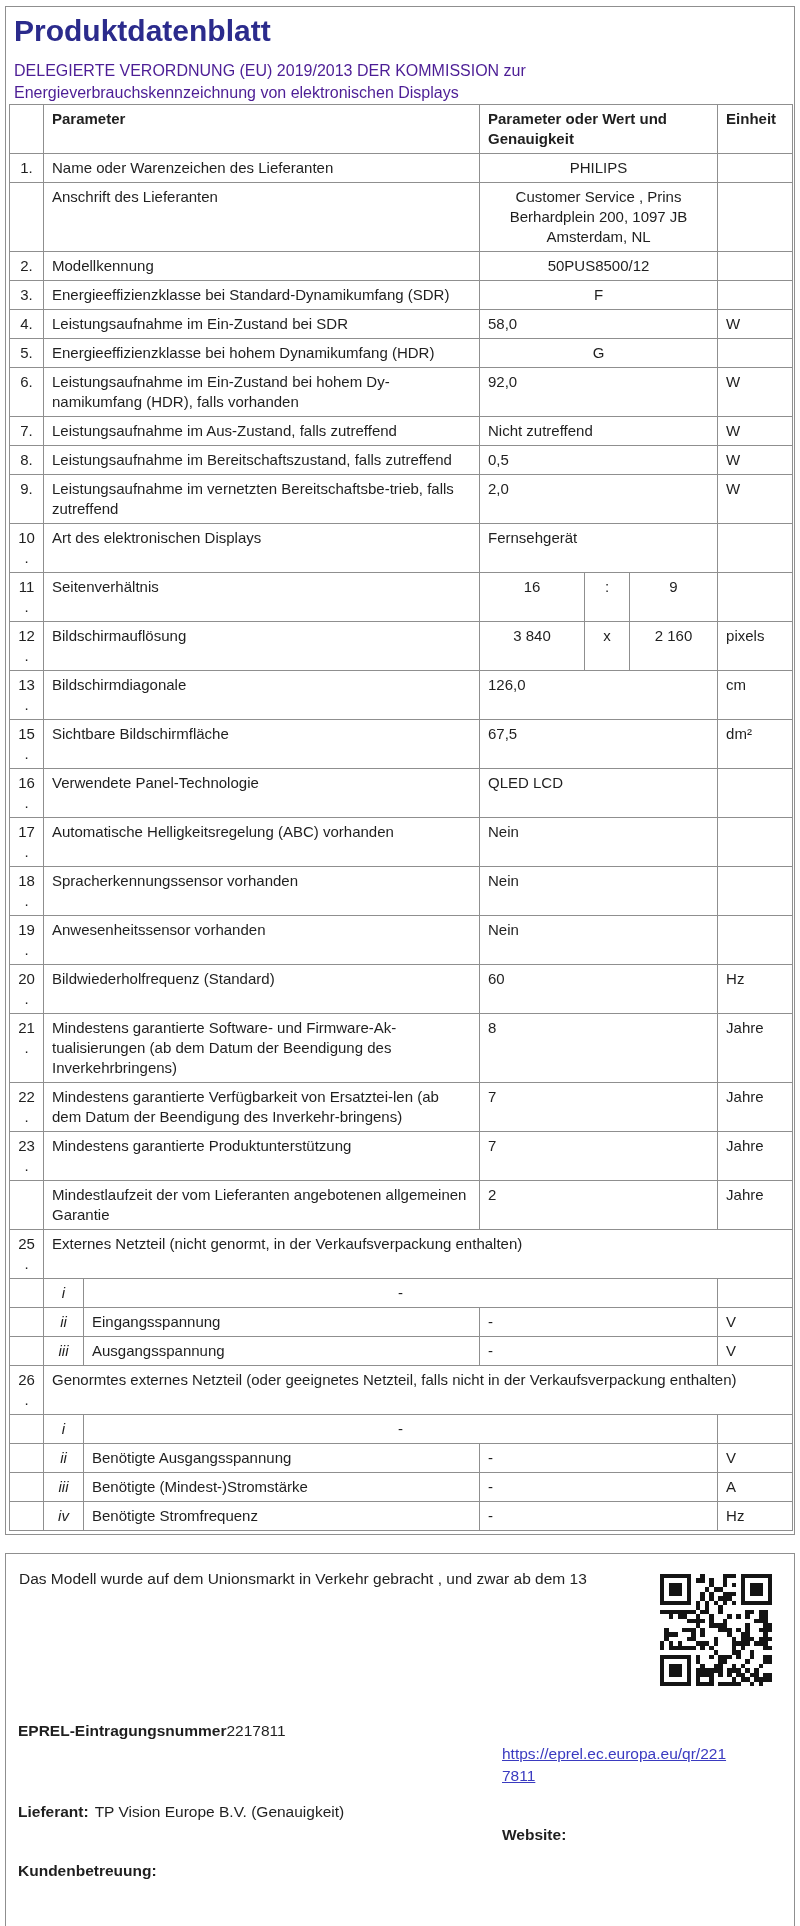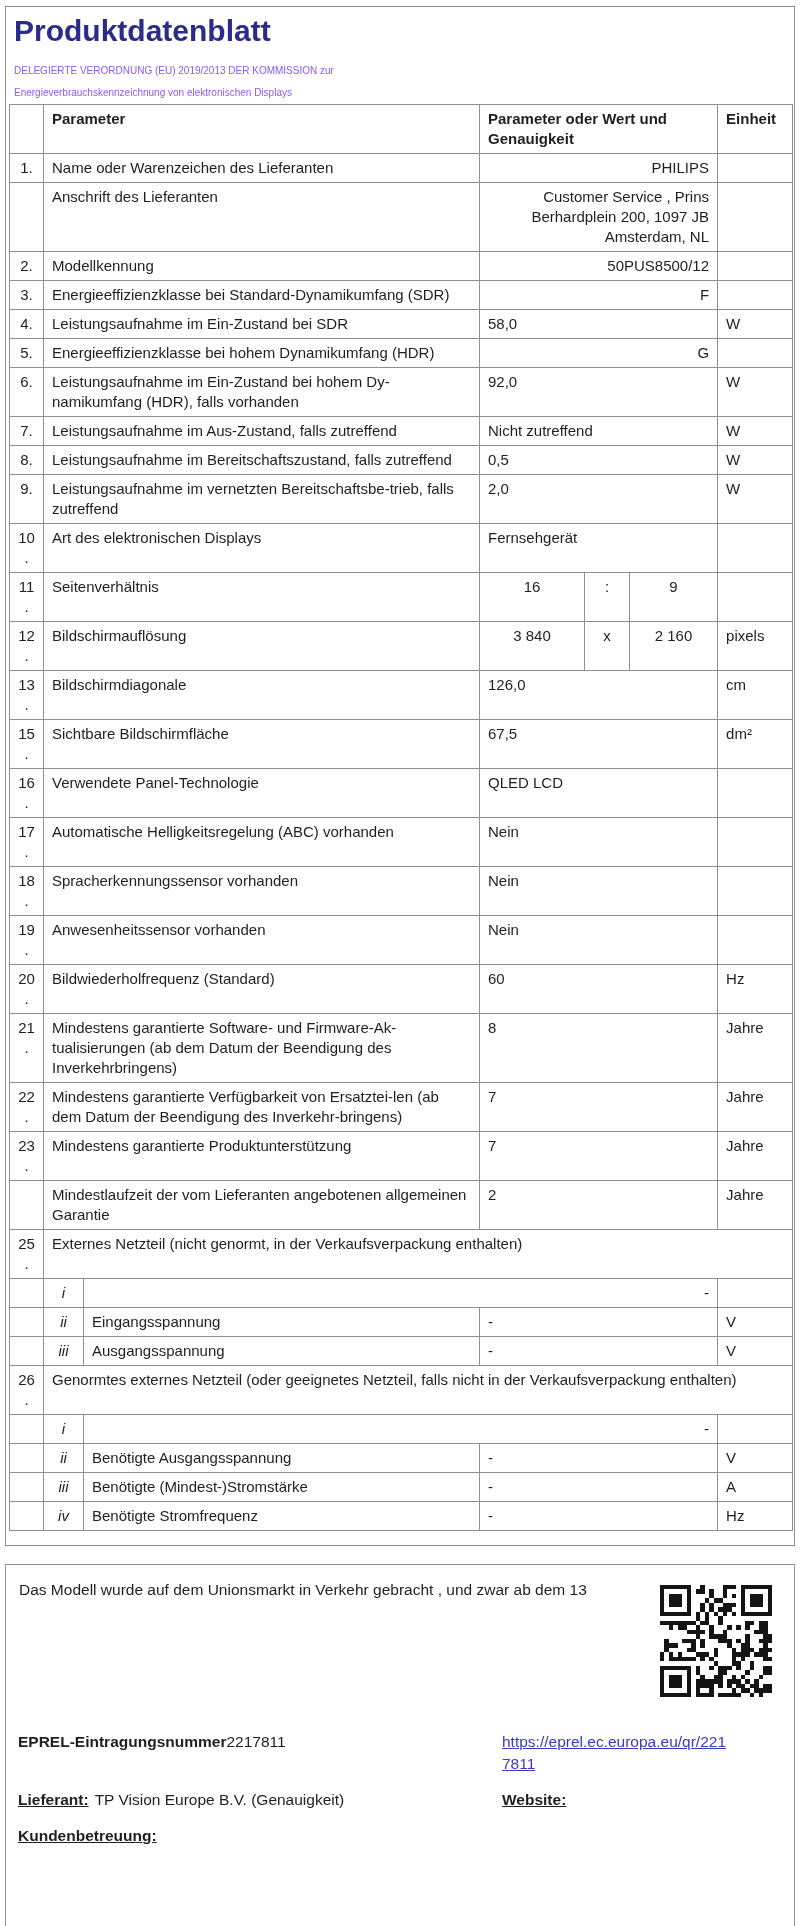--- a/index.html
+++ b/index.html
@@ -13,53 +13,53 @@
     margin:0;
     width:800px;
     height:1926px;
     overflow:hidden;
     background:#ffffff;
     font-family:"Liberation Sans","DejaVu Sans",sans-serif;
     color:var(--text-color);
   }
   .page{padding:6px 5px 0 5px;}
   .box{border:1px solid var(--border-color);background:#fff;}
-  .main-box{padding:5px 3px 14px 3px;}
+  .main-box{padding:5px 3px 3px 3px;}
   .doc-title{
     color:var(--title-color);
     font-size:30px;
     font-weight:bold;
     margin:2px 0 12px 5px;
   }
   .subtitle{
-    font-size:10px;
+    font-size:16px;
     line-height:22px;
     margin:0 0 0 5px;
-    color:#8b5cf6;
+    color:#4c1d95;
   }
   table.spec{
     border-collapse:collapse;
     table-layout:fixed;
     width:783px;
     margin-top:0;
   }
   table.spec th, table.spec td{
     border:1px solid var(--border-color);
     vertical-align:top;
     padding:4px 8px;
     font-size:15px;
     line-height:20px;
     word-wrap:break-word;
   }
   table.spec th{text-align:left;font-weight:bold;}
   td.num{text-align:center;padding:4px 2px;}
   td.sub{font-style:italic;text-align:center;padding:4px 2px;}
   td.val.right{text-align:left;}
   td.val.center{text-align:center;}
-  td.val.left{text-align:right;}
+  td.val.left{text-align:center;}
   td.unit{padding:4px 6px;}
   
   .footer-box{
     margin-top:18px;
     padding:8px 12px 8px 12px;
     position:relative;
     font-size:15.5px;
     min-height:460px;
   }
   .market-row{
@@ -79,22 +79,22 @@
     background:#fff;
     padding:2px;
   }
   .frow{
     display:flex;
     justify-content:space-between;
     margin-bottom:14px;
     line-height:22px;
   }
   .frow .left{width:465px;}
-  .frow .right{width:280px;}
-  .b{font-weight:bold;margin-right:6px;text-decoration:underline;}
+  .frow .right{width:280px;margin-top:23px;}
+  .b{font-weight:bold;margin-right:6px;}
   .b-wide{font-weight:bold;}
   a.link{
     color:var(--link-color);
     text-decoration:underline;
     cursor:pointer;
   }
   a.eprel-link{
     display:inline-block;
     max-width:228px;
     word-break:break-all;

